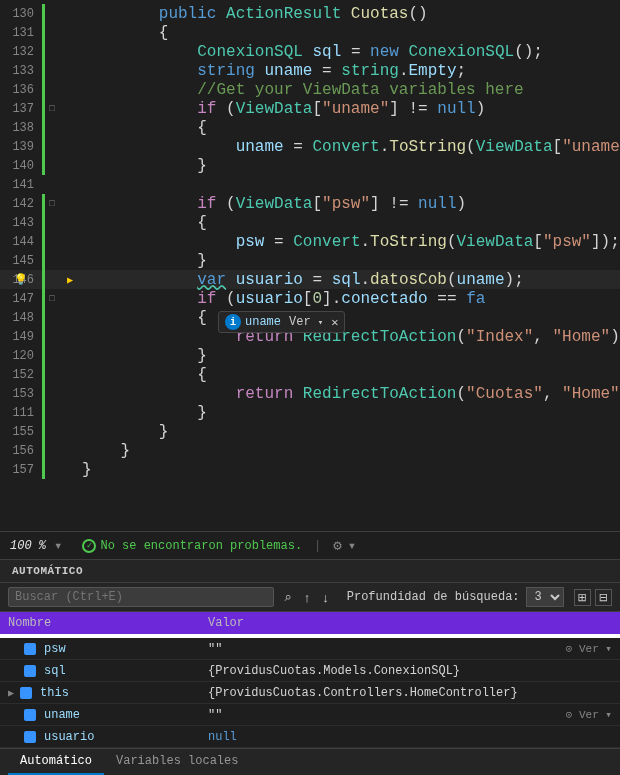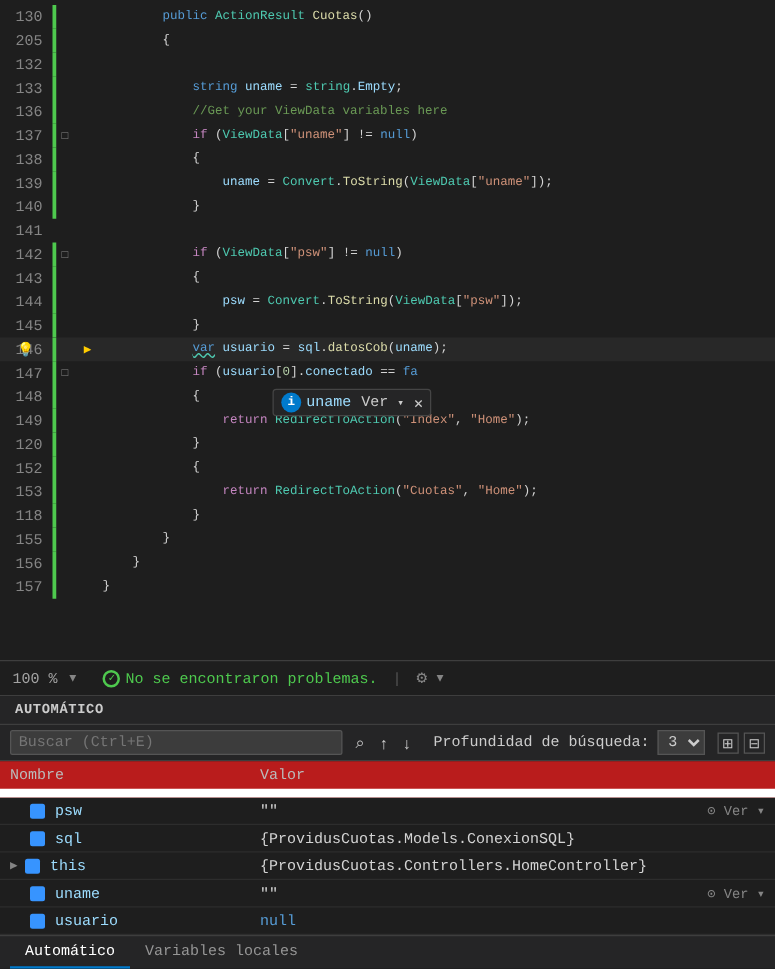--- a/index.html
+++ b/index.html
@@ -83,21 +83,21 @@
       min-width: 16px;
       display: flex;
       align-items: center;
       justify-content: center;
     }
 
     .line-content {
       flex: 1;
       padding-left: 4px;
       white-space: pre;
-      font-size: 10px;
+      font-size: 16px;
     }
 
     
     .autocomplete-tooltip {
       display: flex;
       align-items: center;
       position: absolute;
       left: 218px;
       top: 311px;
       background: #252526;
@@ -147,21 +147,22 @@
       border-top: 1px solid #3e3e3e;
       display: flex;
       align-items: center;
       padding: 0 10px;
       gap: 8px;
       font-size: 12px;
       color: #cccccc;
     }
 
     .status-zoom {
-      color: #a3a3a3;
+      color: #e5e5e5;
+      font-style: italic;
     }
 
     .status-ok {
       color: #4ec94e;
       display: flex;
       align-items: center;
       gap: 4px;
     }
 
     .status-ok-circle {
@@ -265,22 +266,22 @@
       padding: 1px 4px;
       font-family: inherit;
       cursor: pointer;
       outline: none;
     }
 
     .debug-table-header {
       display: grid;
       grid-template-columns: 200px 1fr;
       padding: 2px 8px;
-      background: #b91c1c;
-      border-bottom: 7px solid #ffffff;
+      background: #6d28d9;
+      border-bottom: 4px solid #ffffff;
     }
 
     .debug-col-header {
       font-size: 12px;
       color: #bbbbbb;
       font-weight: normal;
       padding: 2px 0;
     }
 
     .debug-rows {
@@ -352,33 +353,34 @@
   <div class="code-lines" id="code-lines">
   <div class="code-line">
         <span class="line-number">130</span>
         <span class="line-gutter">
           <span class="green-bar"></span>
         </span>
         <span class="breakpoint-area"></span>
         <span class="line-content">        <span style="color:#569cd6">public</span> <span style="color:#4ec9b0">ActionResult</span> <span style="color:#dcdcaa">Cuotas</span><span style="color:#d4d4d4">()</span></span>
       </div>
       <div class="code-line">
-        <span class="line-number">205</span>
+        <span class="line-number">131</span>
         <span class="line-gutter">
           <span class="green-bar"></span>
         </span>
         <span class="breakpoint-area"></span>
         <span class="line-content">        <span style="color:#d4d4d4">{</span></span>
       </div>
       <div class="code-line">
         <span class="line-number">132</span>
         <span class="line-gutter">
           <span class="green-bar"></span>
         </span>
         <span class="breakpoint-area"></span>
+        <span class="line-content">            <span style="color:#4ec9b0">ConexionSQL</span> <span style="color:#9cdcfe">sql</span> <span style="color:#d4d4d4">=</span> <span style="color:#569cd6">new</span> <span style="color:#4ec9b0">ConexionSQL</span><span style="color:#d4d4d4">();</span></span>
       </div>
       <div class="code-line">
         <span class="line-number">133</span>
         <span class="line-gutter">
           <span class="green-bar"></span>
         </span>
         <span class="breakpoint-area"></span>
         <span class="line-content">            <span style="color:#569cd6">string</span> <span style="color:#9cdcfe">uname</span> <span style="color:#d4d4d4">=</span> <span style="color:#4ec9b0">string</span><span style="color:#d4d4d4">.</span><span style="color:#9cdcfe">Empty</span><span style="color:#d4d4d4">;</span></span>
       </div>
       <div class="code-line">
@@ -515,21 +517,21 @@
       </div>
       <div class="code-line">
         <span class="line-number">153</span>
         <span class="line-gutter">
           <span class="green-bar"></span>
         </span>
         <span class="breakpoint-area"></span>
         <span class="line-content">                <span style="color:#c586c0">return</span> <span style="color:#4ec9b0">RedirectToAction</span><span style="color:#d4d4d4">(</span><span style="color:#ce9178">"Cuotas"</span><span style="color:#d4d4d4">,</span> <span style="color:#ce9178">"Home"</span><span style="color:#d4d4d4">);</span></span>
       </div>
       <div class="code-line">
-        <span class="line-number">118</span>
+        <span class="line-number">111</span>
         <span class="line-gutter">
           <span class="green-bar"></span>
         </span>
         <span class="breakpoint-area"></span>
         <span class="line-content">            <span style="color:#d4d4d4">}</span></span>
       </div>
       <div class="code-line">
         <span class="line-number">155</span>
         <span class="line-gutter">
           <span class="green-bar"></span>

